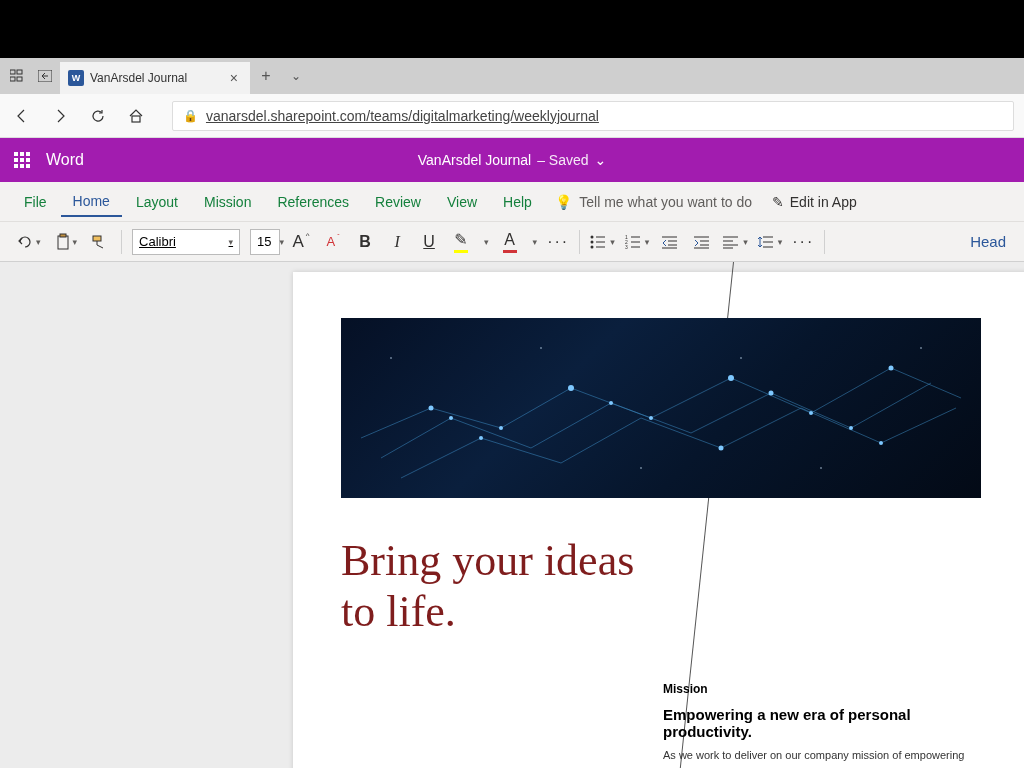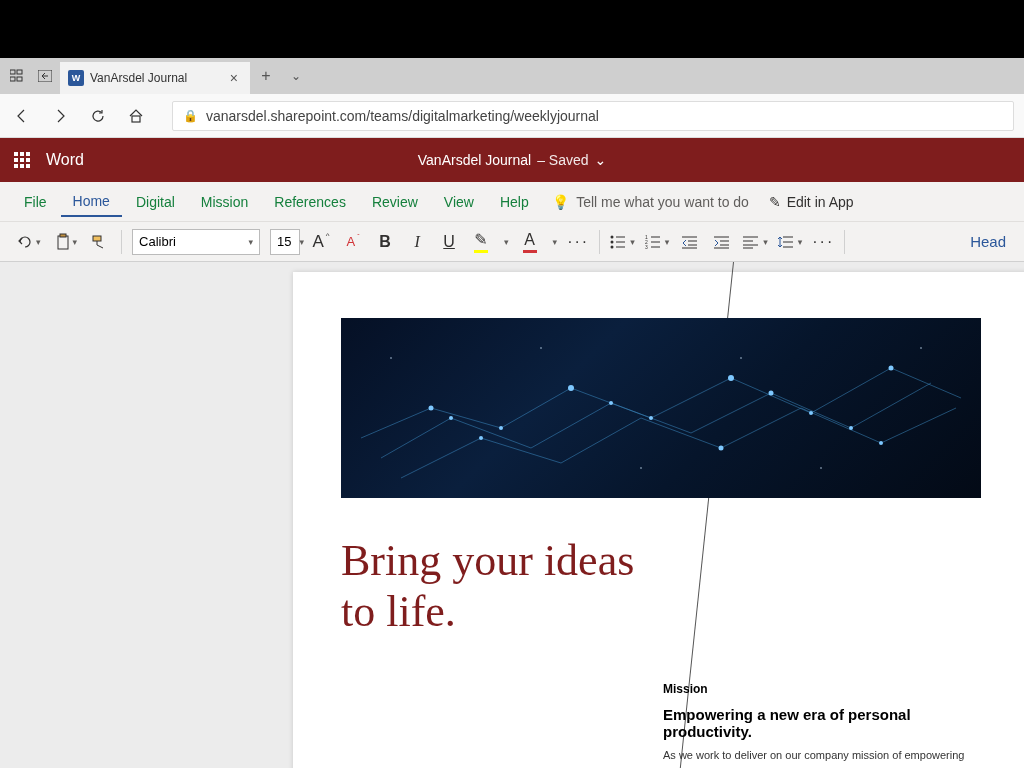--- a/index.html
+++ b/index.html
@@ -11,39 +11,39 @@
   .tab { background: #f2f2f2; height: 32px; margin-top: 4px; display: flex; align-items: center; padding: 0 8px; gap: 6px; min-width: 190px; }
   .tab .favicon { width: 16px; height: 16px; background: #2b579a; display: flex; align-items: center; justify-content: center; color: white; font-size: 9px; font-weight: bold; border-radius: 2px;}
   .tab-title { font-size: 12px; color: #333; flex: 1; }
   .tab-close { font-size: 14px; color: #555; cursor: pointer; padding: 2px 4px;}
   .newtab-btn { width: 28px; height: 28px; display: flex; align-items: center; justify-content: center; color: #555; font-size: 16px; cursor: pointer;}
   
   .addr-bar { background: #f9f9f9; height: 44px; display: flex; align-items: center; padding: 0 10px; gap: 14px; border-bottom: 1px solid #ddd;}
   .nav-btn { width: 24px; height: 24px; display: flex; align-items: center; justify-content: center; color: #333; cursor: pointer; }
   .url-box { flex: 1; height: 30px; border: 1px solid #ddd; border-radius: 2px; display: flex; align-items: center; padding: 0 10px; gap: 8px; background: white; margin-left: 10px;}
   .lock-icon { color: #777; font-size: 12px; }
-  .url-text { font-size: 14px; color: #444; }
-  
-  .app-header { background: #7f1d1d; height: 44px; display: flex; align-items: center; color: white; padding: 0 14px; }
+  .url-text { font-size: 14px; color: #444; text-decoration: underline; }
+  
+  .app-header { background: #a21caf; height: 44px; display: flex; align-items: center; color: white; padding: 0 14px; }
   .app-launcher { display: flex; align-items: center; gap: 3px; cursor: pointer; margin-right: 16px;}
   .waffle { display: grid; grid-template-columns: repeat(3, 4px); grid-template-rows: repeat(3, 4px); gap: 2px;}
   .waffle span { background: white; width: 4px; height: 4px; }
   .app-name { font-size: 16px; font-weight: 500; }
   .doc-title-area { position: absolute; left: 50%; transform: translateX(-50%); display: flex; align-items: center; gap: 6px; font-size: 14px; cursor: pointer; }
   
   .menu-bar { background: #f3f2f1; height: 40px; display: flex; align-items: center; padding: 0 12px; gap: 2px; border-bottom: 1px solid #e1dfdd;}
   .menu-item { padding: 6px 12px; font-size: 14px; color: #15803d; cursor: pointer; }
   .menu-item.active { color: #2b579a; border-bottom: 2px solid #2b579a; font-weight: 500;}
   .tell-me { display:flex; align-items:center; gap:6px; margin-left: 10px; color: #605e5c; font-size: 14px; cursor: pointer;}
   .edit-app { display:flex; align-items:center; gap:6px; margin-left: 18px; color: #323130; font-size: 14px; cursor: pointer;}
   
   .ribbon { background: #f3f2f1; height: 40px; display: flex; align-items: center; padding: 0 14px; gap: 10px; border-bottom: 1px solid #d0d0d0;}
   .ribbon-btn { padding: 4px 2px; display: flex; align-items: center; cursor: pointer; color: #323130;}
   .font-select { height: 26px; border: 1px solid #bbb; background: white; font-size: 13px; padding: 0 6px; display: flex; align-items: center; justify-content: space-between; gap: 6px;}
-  .font-name { width: 128px;}
+  .font-name { width: 108px; text-decoration: underline;}
   .font-size { width: 30px;}
   .fmt-btn { font-size: 16px; min-width: 22px; text-align: center; cursor: pointer; color: #323130; display:flex; align-items:center; justify-content:center; gap:2px;}
   .bold-btn { font-weight: bold;}
   .italic-btn { font-style: italic; font-family: 'Times New Roman', serif;}
   .underline-btn { text-decoration: underline;}
   .highlight-sample { width: 14px; height: 3px; background: #ffff00; }
   .fontcolor-sample { width: 14px; height: 3px; background: #d13438; }
   .sep { width: 1px; height: 24px; background: #d0d0d0; }
   .chevron { font-size: 9px; color: #605e5c; margin-left: 2px;}
   .styles-label { color: #2b579a; font-size: 15px; margin-left: auto; padding: 0 4px;}
@@ -140,21 +140,21 @@
   <div class="doc-title-area">
     <span>VanArsdel Journal</span>
     <span style="opacity:0.9;">– Saved</span>
     <span>⌄</span>
   </div>
 </div>
 
 <div class="menu-bar">
   <div class="menu-item">File</div>
   <div class="menu-item active">Home</div>
-  <div class="menu-item">Digital</div>
+  <div class="menu-item">Layout</div>
   <div class="menu-item">Mission</div>
   <div class="menu-item">References</div>
   <div class="menu-item">Review</div>
   <div class="menu-item">View</div>
   <div class="menu-item">Help</div>
   <div class="tell-me">
     <span>💡</span>
     <span>Tell me what you want to do</span>
   </div>
   <div class="edit-app">

